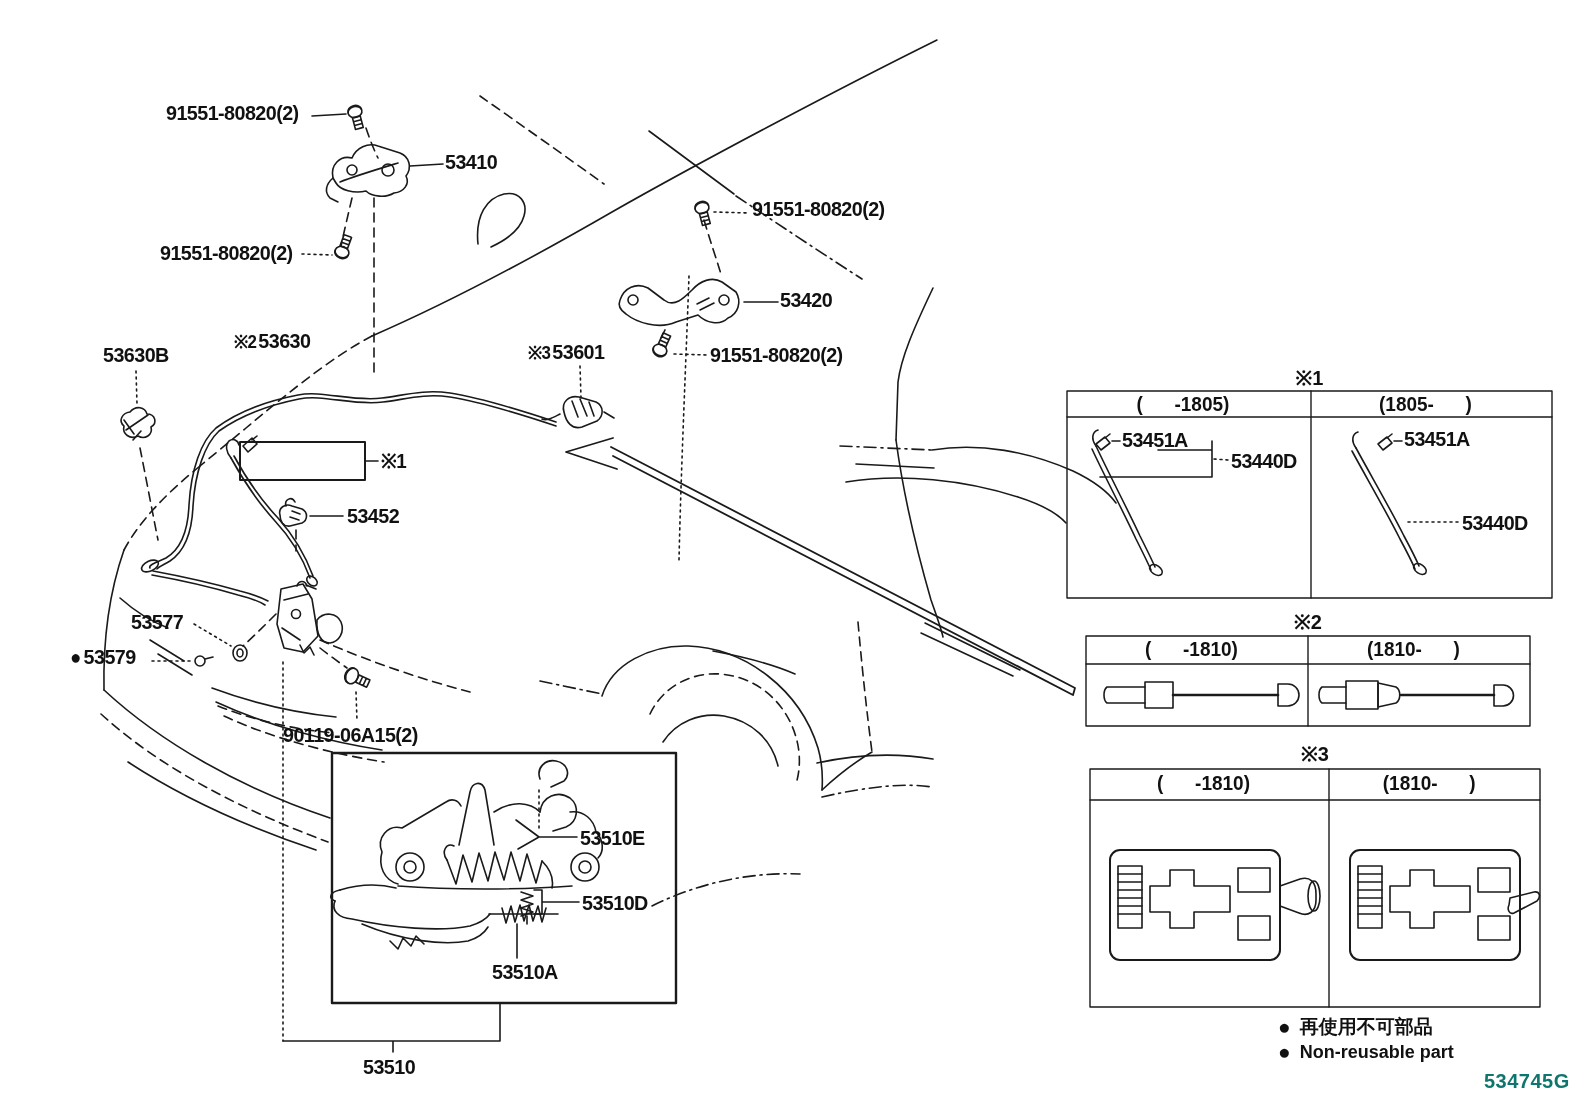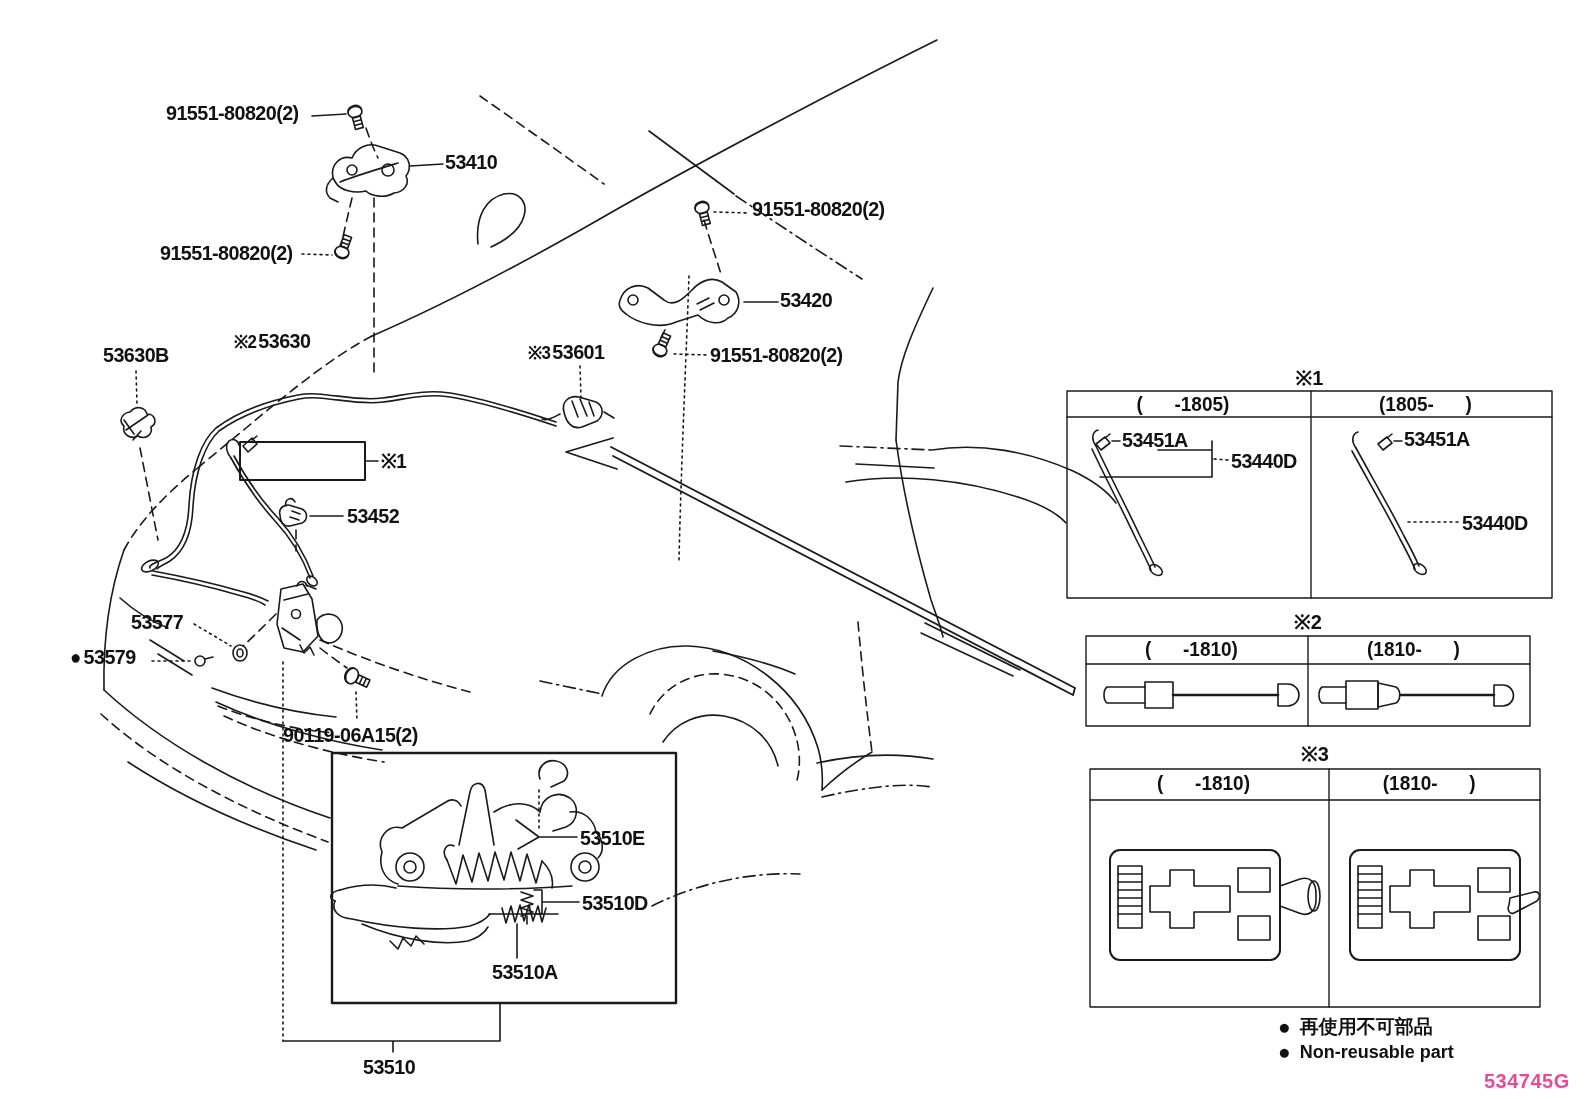--- a/index.html
+++ b/index.html
@@ -18,21 +18,21 @@
     transform-origin:left top;line-height:1.05;
   }
   .lbl .pre{font-size:18px;margin-right:2px;}
   .lbl .blt{font-size:20px;margin-right:3px;}
   .marker{position:absolute;color:#111;font-weight:bold;font-size:20px;text-align:center;white-space:pre;}
   .thead{position:absolute;color:#111;font-weight:bold;font-size:20px;text-align:center;white-space:pre;transform:scaleX(0.95);transform-origin:left top;}
   .legend-row{position:absolute;color:#111;font-weight:bold;white-space:pre;display:flex;align-items:center;}
   .legend-row .blt{font-size:21px;margin-right:9px;}
   .legend-jp{font-size:19px;}
   .legend-en{font-size:18px;}
-  .doccode{position:absolute;color:#ec4899;font-weight:bold;font-size:20px;letter-spacing:0.5px;}
+  .doccode{position:absolute;color:#0f766e;font-weight:bold;font-size:20px;letter-spacing:0.5px;}
 </style>
 </head>
 <body>
 
 <div id="stage">
 
   <svg id="art" width="1592" height="1099" viewBox="0 0 1592 1099">
 
     <g>
       <path class="s" d="M937,40 C840,88 700,162 612,212 C515,268 432,310 372,336"></path>

